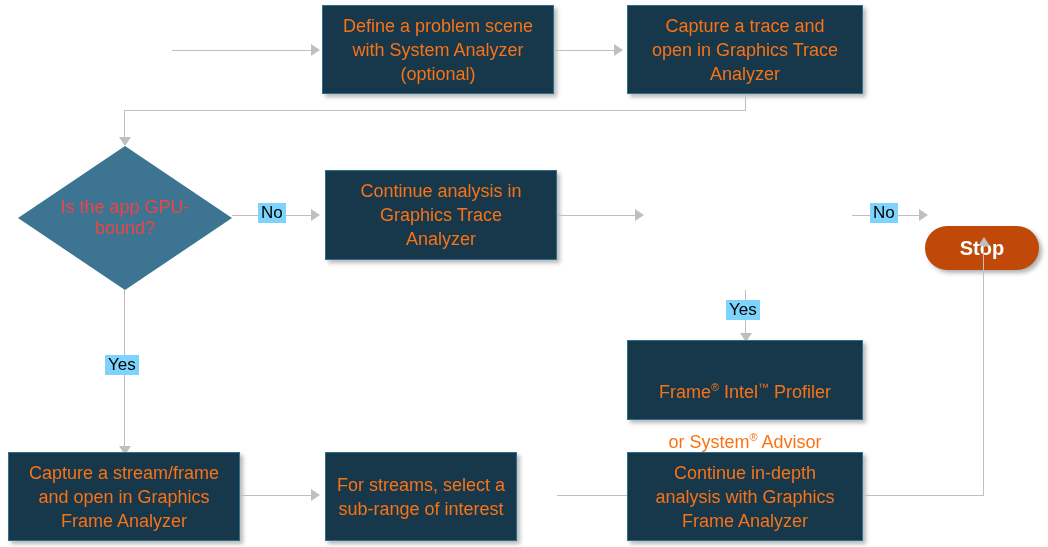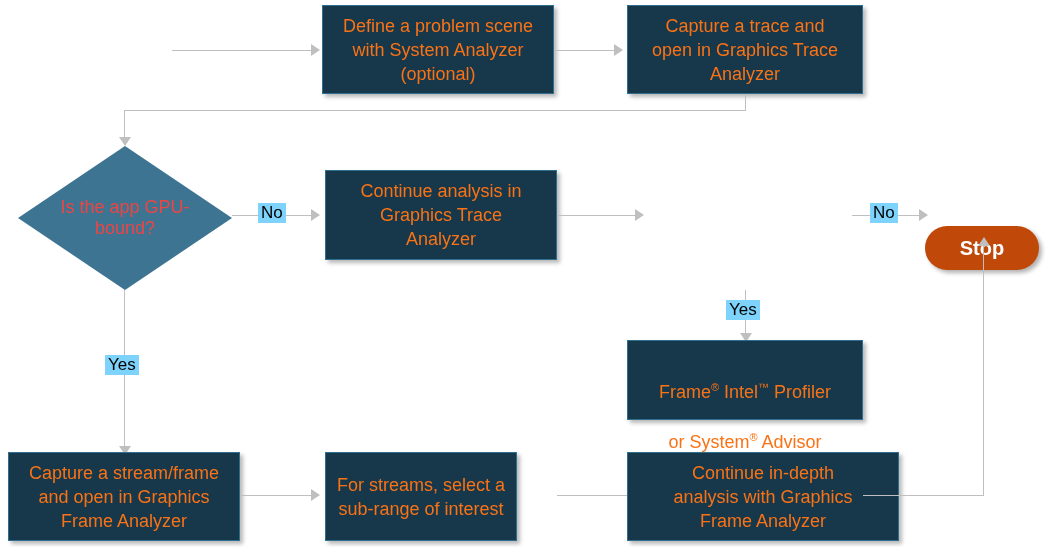--- a/index.html
+++ b/index.html
@@ -143,21 +143,21 @@
   <div class="arrow ar-right" style="left:311px;top:489px;"></div>
 
   <div class="node proc" style="left:325px;top:452px;width:192px;height:89px;">
     <span>For streams, select a
 sub-range of interest</span>
   </div>
 
   <div class="ln lnh" style="left:557px;top:495px;width:80px;"></div>
   <div class="arrow ar-right" style="left:635px;top:489px;"></div>
 
-  <div class="node proc" style="left:627px;top:452px;width:272px;height:89px;">
+  <div class="node proc" style="left:627px;top:452px;width:236px;height:89px;">
     <span>Continue in-depth
 analysis with Graphics
 Frame Analyzer</span>
   </div>
 
   <div class="ln lnh" style="left:863px;top:495px;width:121px;"></div>
   <div class="ln lnv" style="left:983px;top:245px;height:251px;"></div>
   <div class="arrow ar-up" style="left:978px;top:237px;"></div>
 
 </div>

